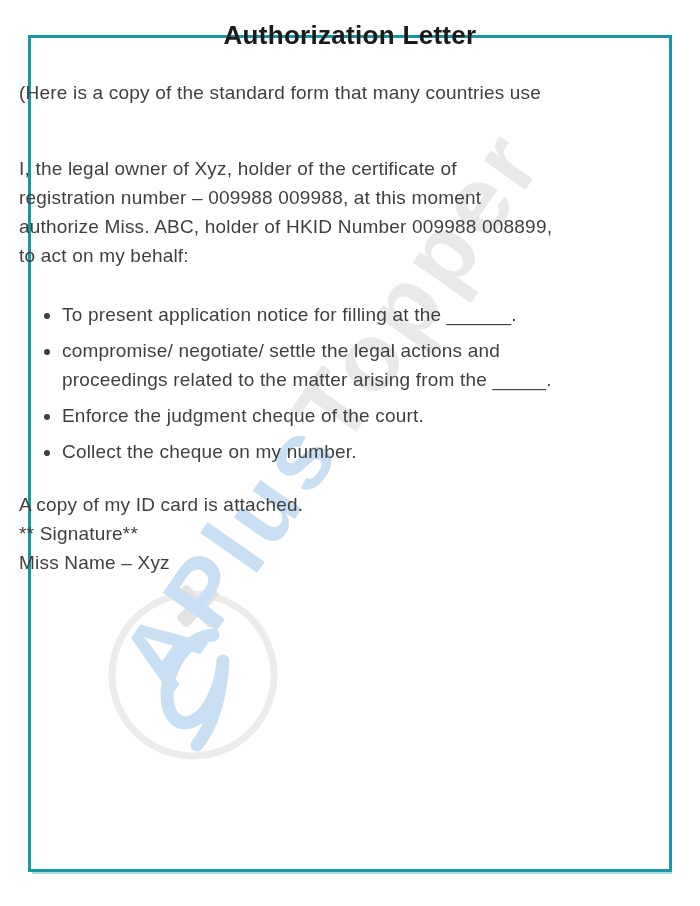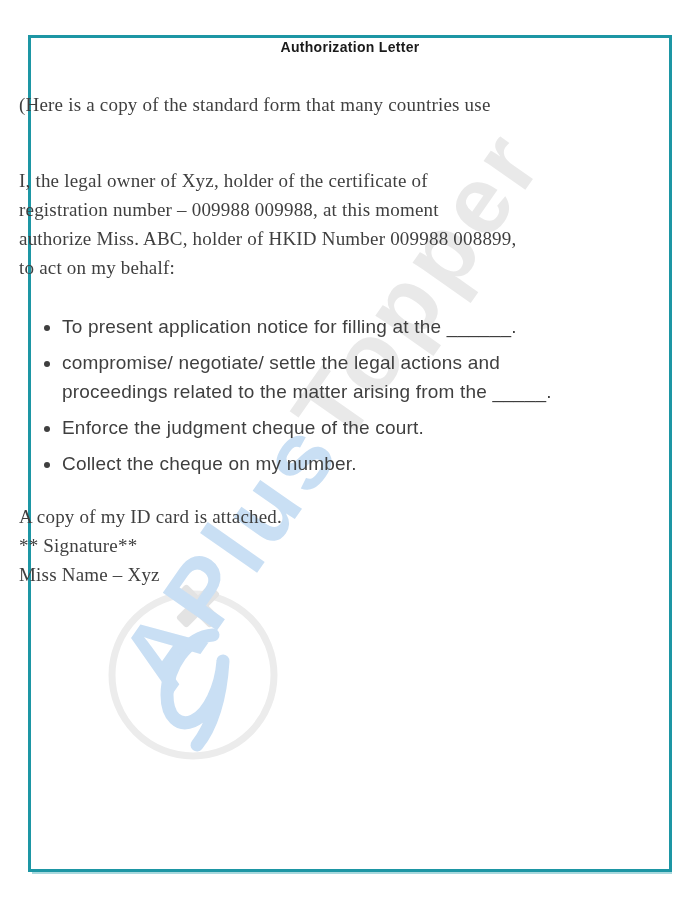--- a/index.html
+++ b/index.html
@@ -45,29 +45,29 @@
     position: absolute;
     inset: 0;
     z-index: 1;
     padding: 20px 19px 0 19px;
     color: #3f3f3f;
     font-size: 19px;
     line-height: 29px;
     letter-spacing: 0.2px;
   }
   .doc-title {
-    margin: 12px;
+    margin: 0;
     text-align: center;
-    font-size: 14px;
+    font-size: 26px;
     line-height: 30px;
     font-weight: 700;
     color: #1a1a1a;
     letter-spacing: 0.3px;
   }
-  .para { margin: 0; font-family: Liberation Serif, serif; }
+  .para { margin: 0; }
   .para span, .blist li span { display: block; }
   .p-intro { margin-top: 28px; }
   .p-declaration { margin-top: 47px; }
   .blist {
     margin: 30px 0 0 0;
     padding-left: 36px;
     list-style: disc;
   }
   .blist li { margin: 7px; }
   .p-attach { margin-top: 24px; }

